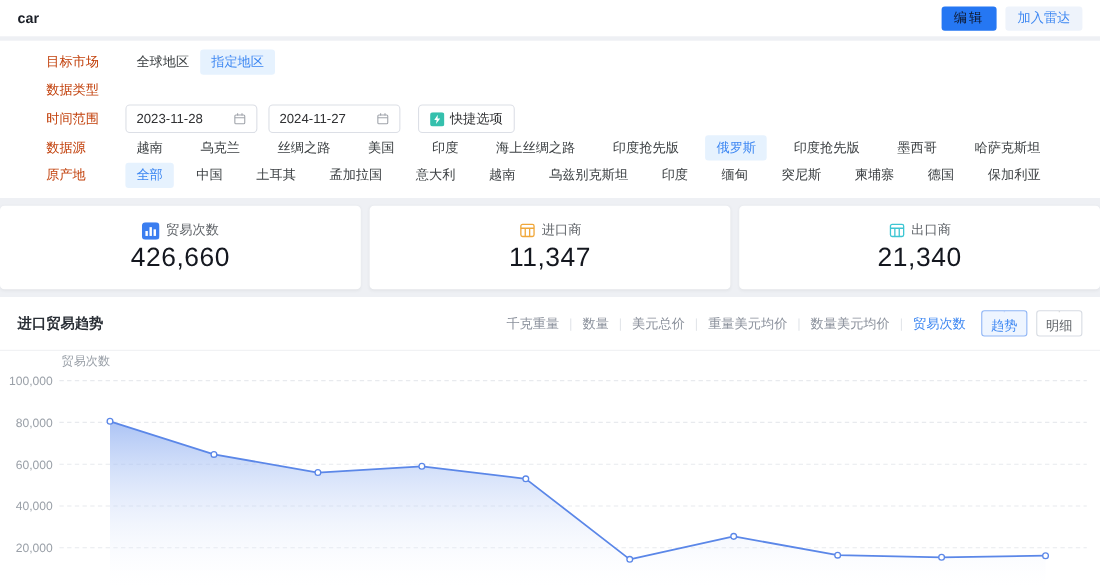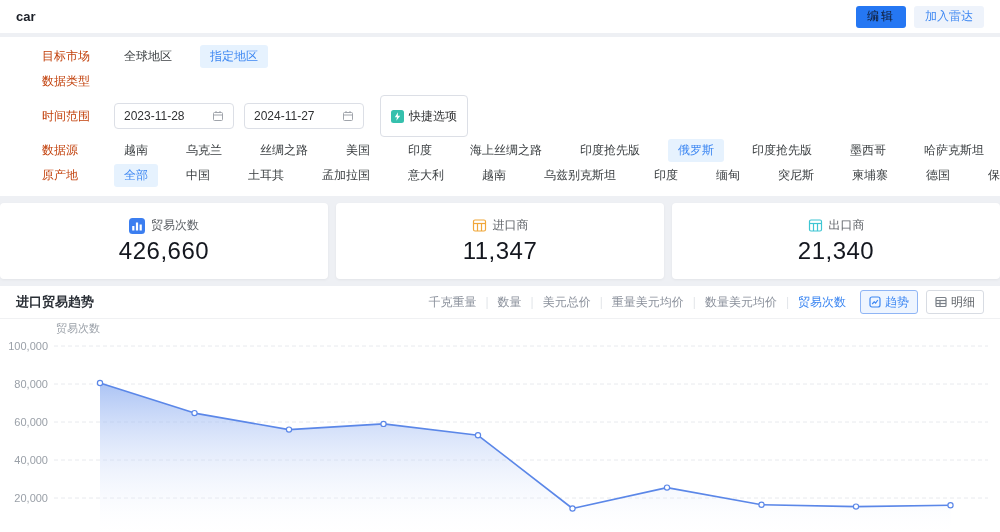--- a/index.html
+++ b/index.html
@@ -11,46 +11,46 @@
   .page-title { font-size:13px; font-weight:bold; color:#1b1f27; }
   .topbar-actions { margin-left:auto; display:flex; gap:8px; }
   .btn { font-size:12px; height:22px; padding:0 11px; border-radius:3px; border:none; cursor:pointer; letter-spacing:2px; }
   .btn-primary { background:#2577f3; color:#0f172a; }
   .btn-light { background:#eef3fb; color:#3d87f2; letter-spacing:0; }
 
   
   .filter-panel { margin-top:4px; background:#fff; padding:7px 0 8px; }
   .filter-row { display:flex; align-items:center; min-height:25px; padding:1px 16px; }
   .filter-label { flex:none; margin-left:26px; width:58px; margin-right:14px; color:#c2410c; }
-  .chips { display:flex; align-items:center; gap:18px; flex-wrap:nowrap; }
-  .chips.spread { flex:1; justify-content:space-between; }
+  .chips { display:flex; align-items:center; flex-wrap:nowrap; }
+  .chips.spread { flex:1; justify-content:space-between; margin-right:28px; }
   .chip { padding:3px 10px; border-radius:3px; color:#3c4043; white-space:nowrap; cursor:pointer; }
   .chip.selected { background:#e6f2fe; color:#3d87f2; }
   .date-input { width:120px; height:26px; border:1px solid #dcdfe6; border-radius:4px; background:#fff;
     display:flex; align-items:center; justify-content:space-between; padding:0 9px; color:#303133; margin-right:10px; cursor:pointer; }
-  .quick-btn { height:42px; border:1px solid #dcdfe6; border-radius:4px; background:#fff; padding:0 10px;
+  .quick-btn { height:26px; border:1px solid #dcdfe6; border-radius:4px; background:#fff; padding:0 10px;
     display:flex; align-items:center; gap:5px; font-size:12px; color:#303133; margin-left:6px; cursor:pointer; }
 
   
   .stats-row { display:flex; gap:8px; margin-top:7px; height:76px; }
   .stat-card { flex:1; background:#fff; border-radius:4px; box-shadow:0 1px 3px rgba(0,0,0,.05);
     display:flex; flex-direction:column; align-items:center; justify-content:center; }
   .stat-head { display:flex; align-items:center; gap:6px; color:#5f6368; font-size:12px; }
   .stat-value { font-size:24px; color:#14171f; margin-top:3px; font-weight:500; letter-spacing:.5px; }
 
   
   .chart-panel { margin-top:7px; background:#fff; height:270px; }
-  .chart-header { height:33px; display:flex; align-items:center; padding:0 16px; border-bottom:1px solid #f0f1f3; }
+  .chart-header { height:49px; display:flex; align-items:center; padding:0 16px; border-bottom:1px solid #f0f1f3; }
   .chart-title { font-size:13px; font-weight:bold; color:#2a2f36; }
   .chart-tools { margin-left:auto; display:flex; align-items:center; }
   .metric { color:#8b919c; cursor:pointer; white-space:nowrap; }
   .metric.selected { color:#3d87f2; }
   .metric-sep { color:#e3e6ea; margin:0 9px; }
   .view-btn { height:24px; display:flex; align-items:center; gap:4px; padding:0 8px; border-radius:3px;
-    font-size:12px; background:#fff; border:1px solid #d8dce3; color:#5f6368; cursor:pointer; }
+    font-size:12px; background:#fff; border:1px solid #d8dce3; color:#5f6368; cursor:pointer;flex-direction:column; }
   .view-btn.active { border-color:#8fb5f5; background:#eef5ff; color:#3d87f2; }
   .view-btn + .view-btn { margin-left:8px; }
   #trend-chart { display:block; width:1000px; height:237px; }
   #trend-chart text { font-family:"Liberation Sans","DejaVu Sans",sans-serif; }
   .ax { font-size:11px; fill:#9aa0a8; }
 </style>
 </head>
 <body>
 
 <div class="topbar">

